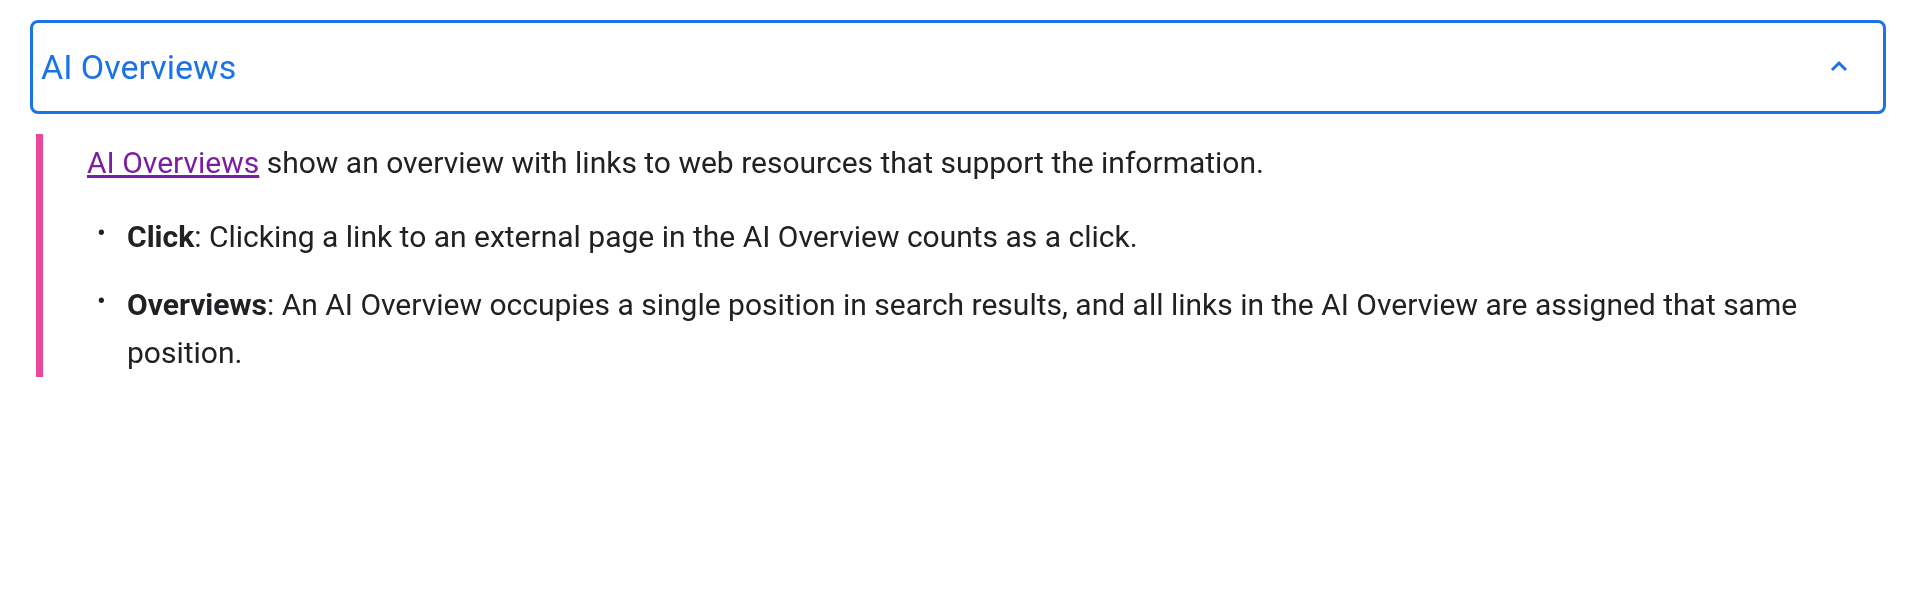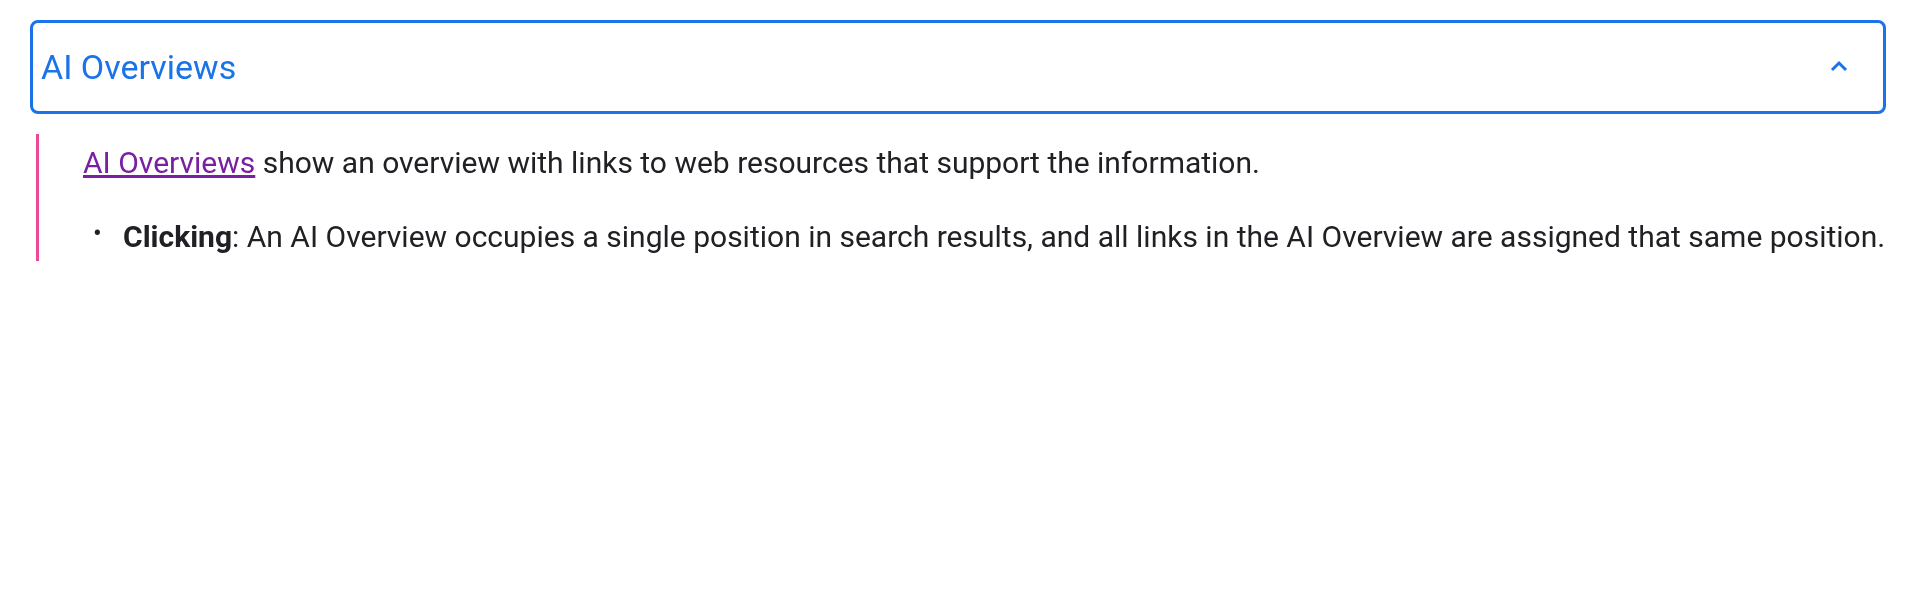--- a/index.html
+++ b/index.html
@@ -36,21 +36,21 @@
     }
     .chevron-icon svg {
       width: 24px;
       height: 24px;
       stroke: #1a73e8;
       stroke-width: 3;
       fill: none;
     }
     .content {
       padding-left: 44px;
-      border-left: 3px solid #ec4899;
+      border-left: 7px solid #ec4899;
       margin-left: 6px;
       padding-top: 6px;
     }
     .intro-text {
       font-size: 30px;
       line-height: 1.5;
       color: #202124;
       margin-bottom: 28px;
     }
     .intro-link {
@@ -92,16 +92,19 @@
       </svg>
   </span>
 </div>
 
 <div class="content">
   <p class="intro-text">
     <a class="intro-link" href="#">AI Overviews</a><span> show an overview with links to web resources that support the information.</span>
   </p>
   <ul class="bullet-list">
     <li class="bullet-item">
-      <span class="bullet-label">Clicking</span><span>: An AI Overview occupies a single position in search results, and all links in the AI Overview are assigned that same position.</span>
+      <span class="bullet-label">Click</span><span>: Clicking a link to an external page in the AI Overview counts as a click.</span>
+    </li>
+    <li class="bullet-item">
+      <span class="bullet-label">Overviews</span><span>: An AI Overview occupies a single position in search results, and all links in the AI Overview are assigned that same position.</span>
     </li>
   </ul>
 </div>
 
 </body></html>

